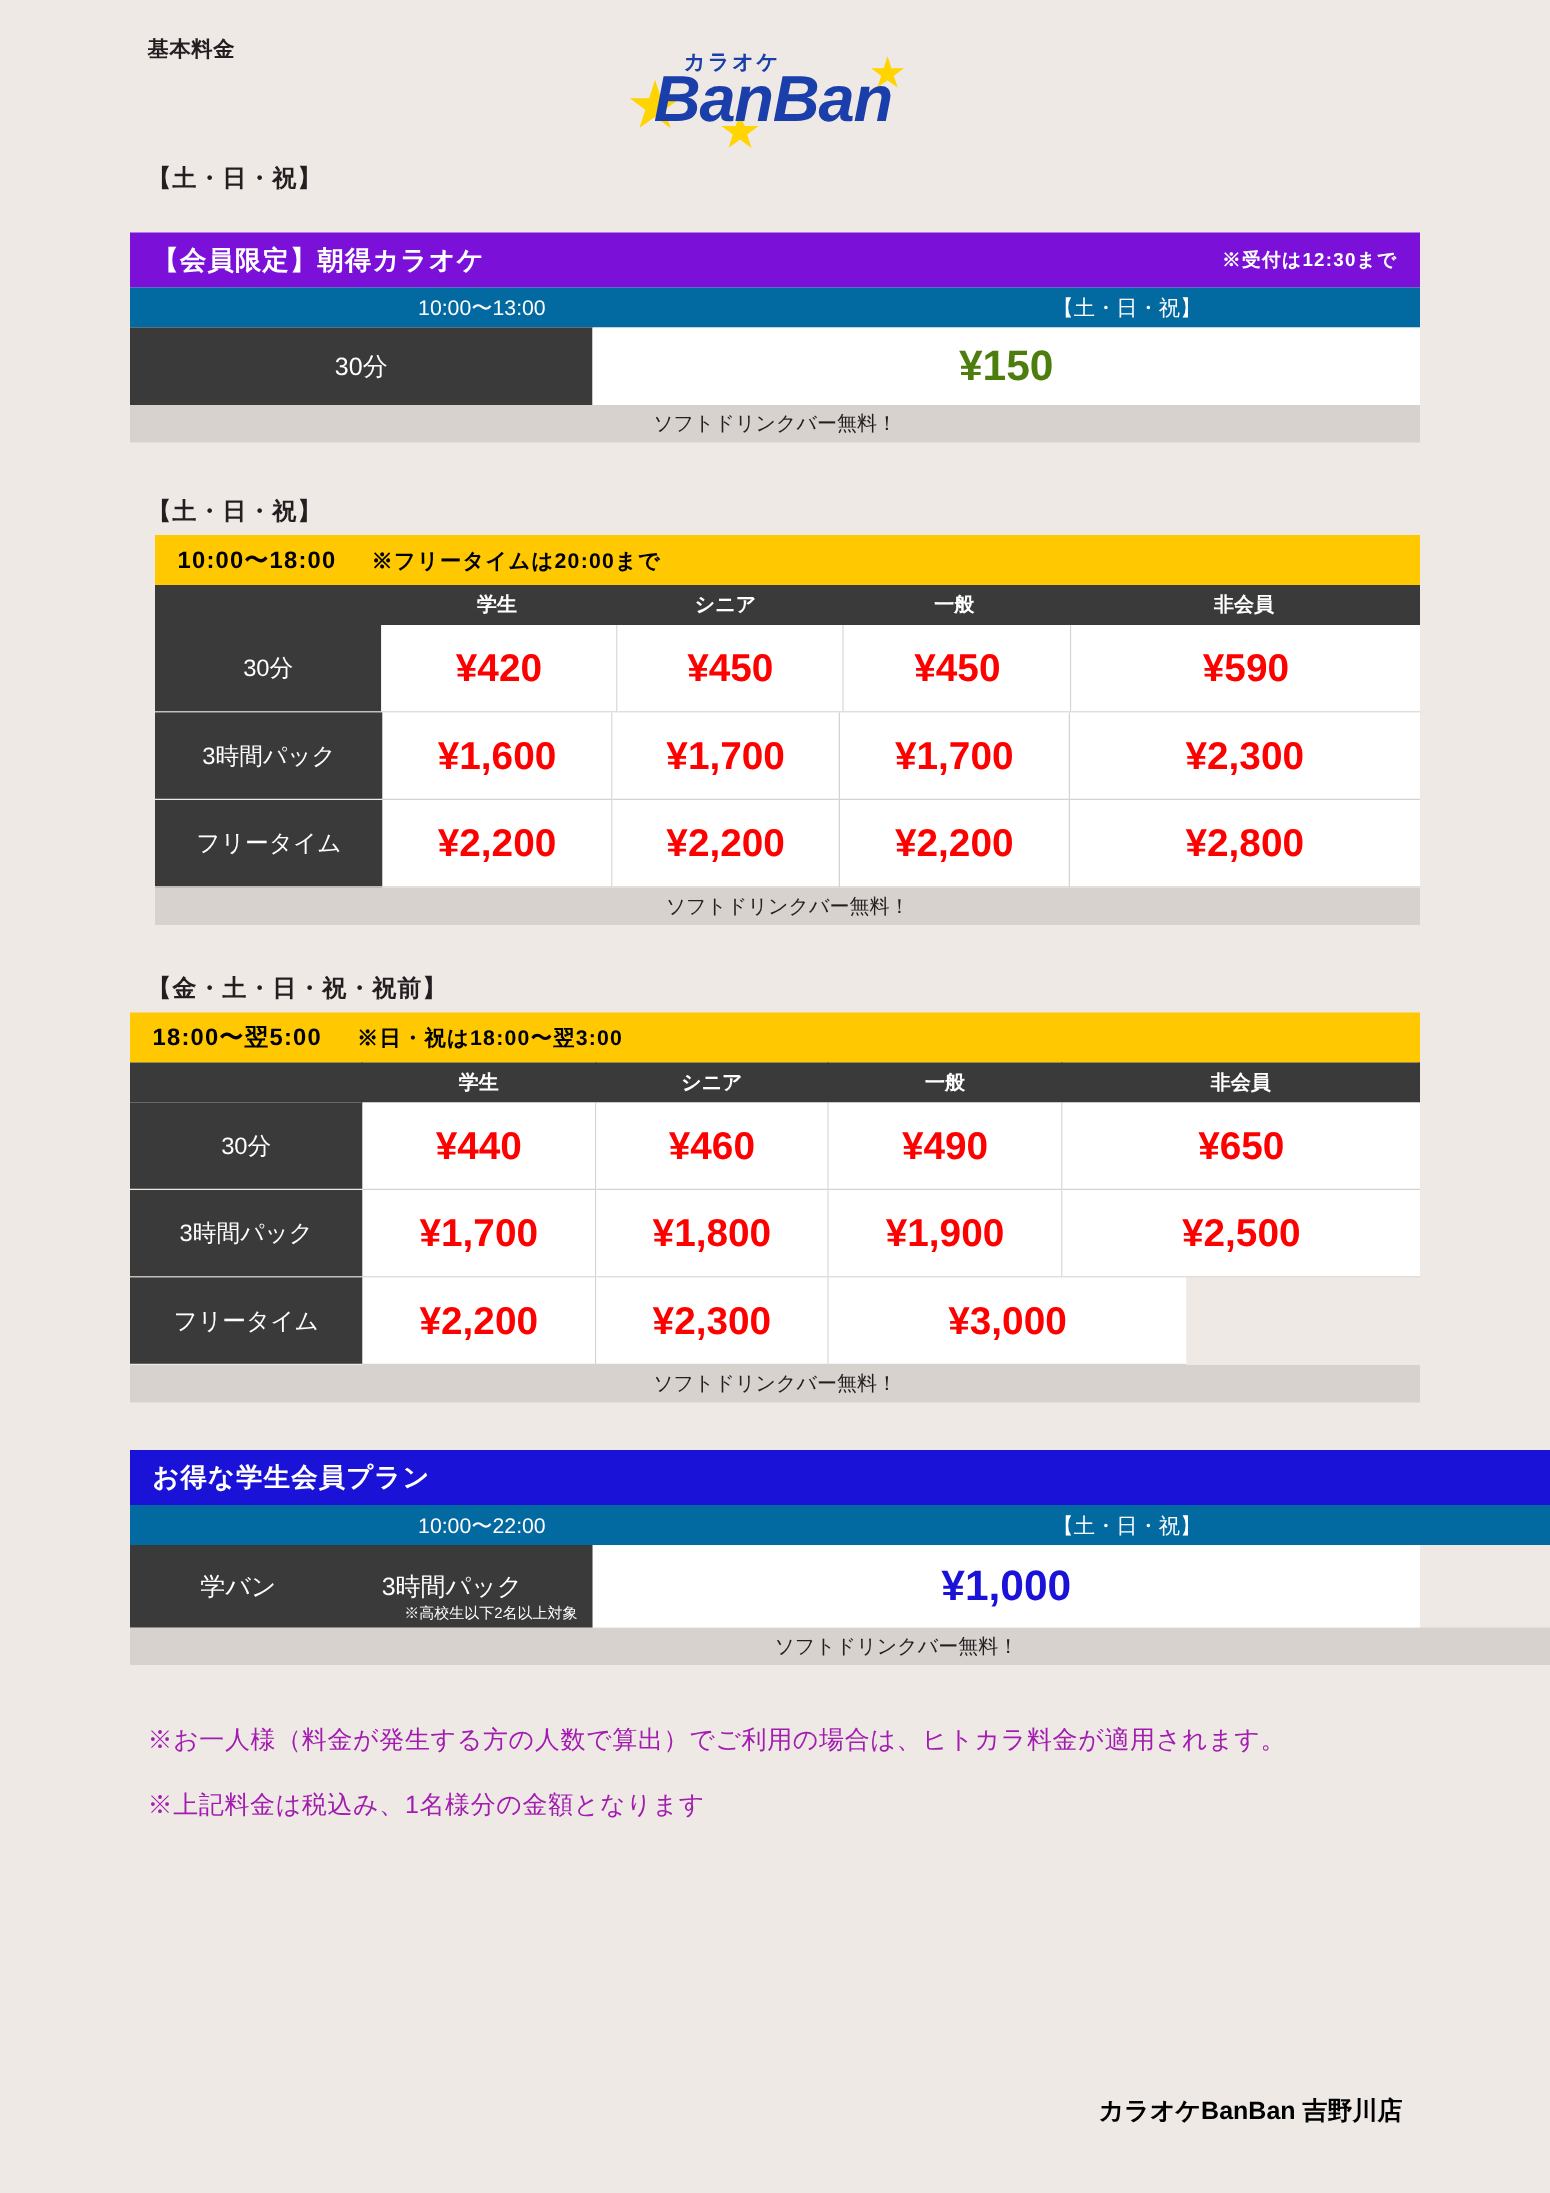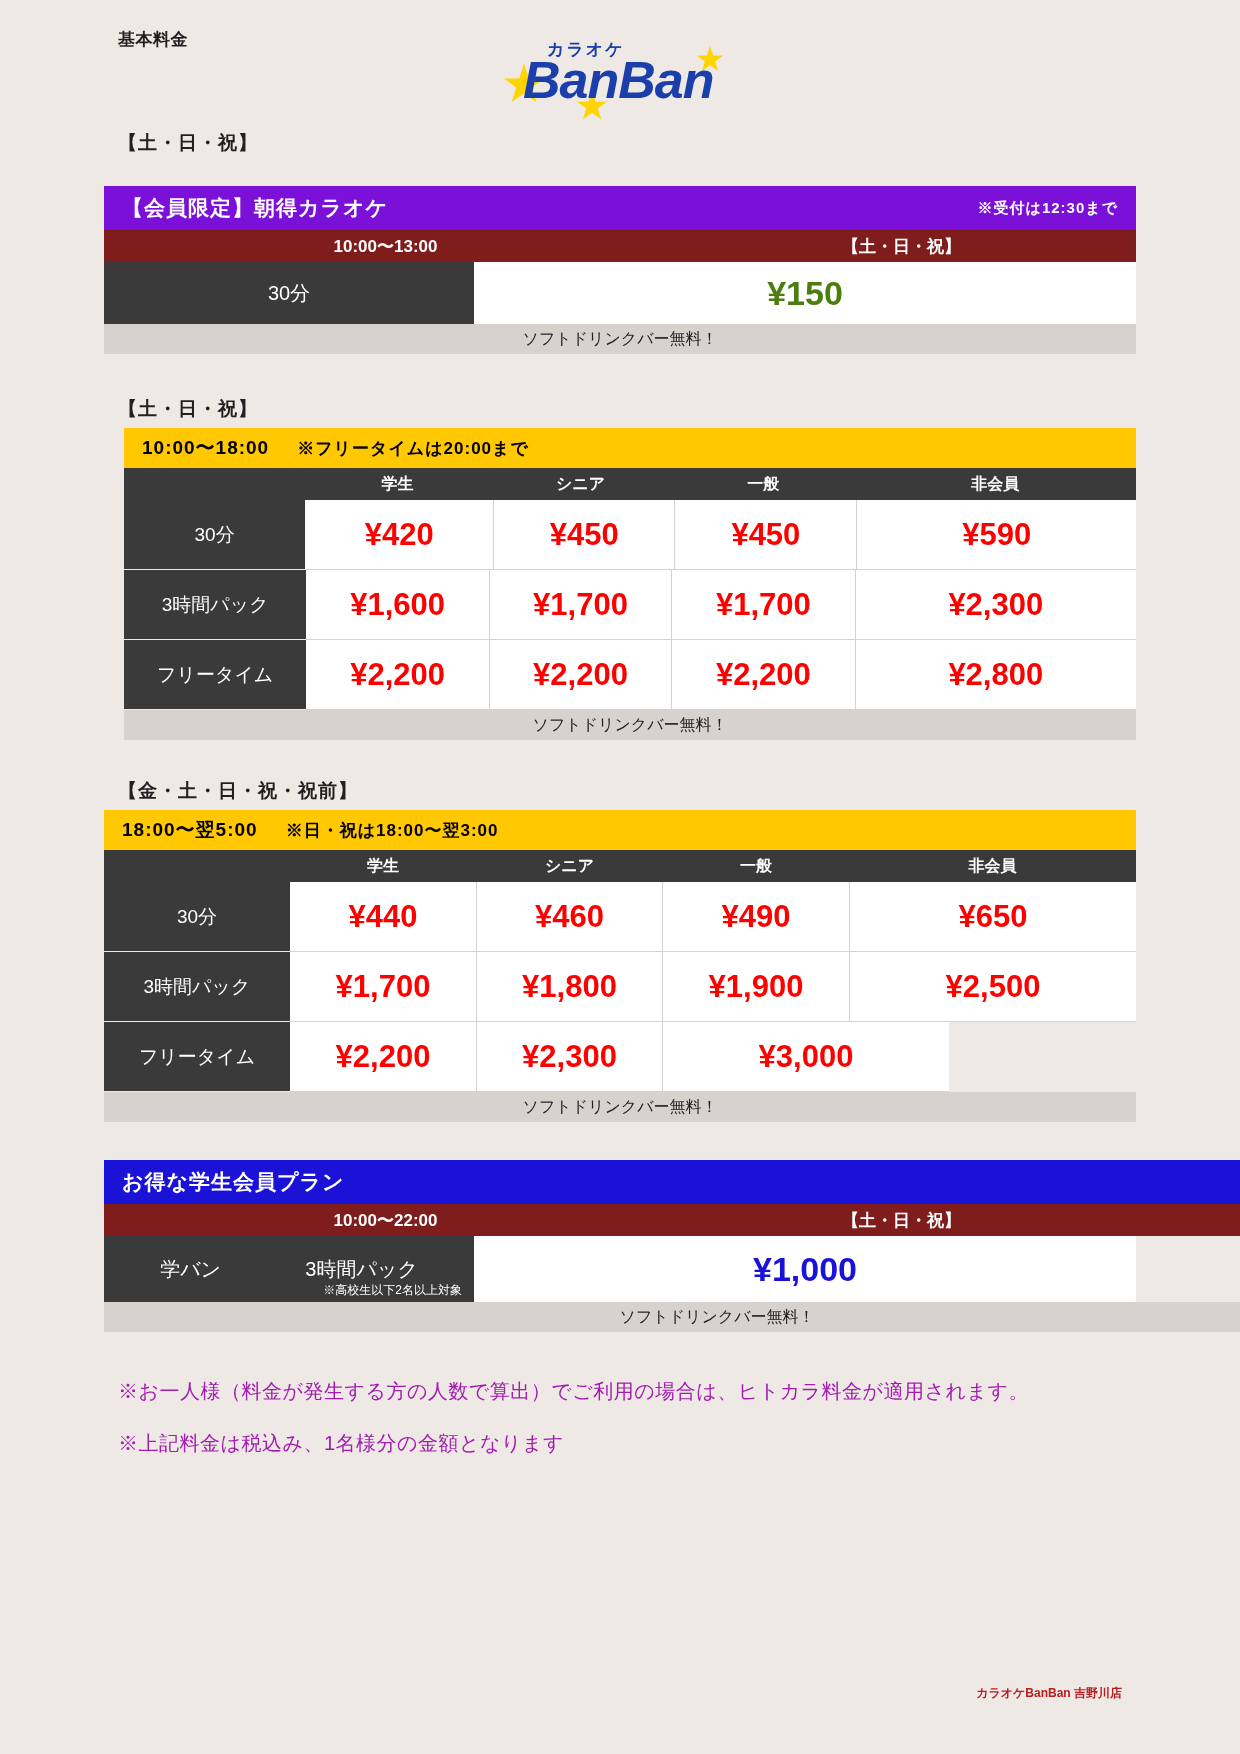--- a/index.html
+++ b/index.html
@@ -94,24 +94,24 @@
   }
   .bar.yellow .sub {
     font-size: 17px;
     font-weight: bold;
     margin-left: 28px;
   }
 
   .subbar {
     display: flex;
     height: 32px;
-    background: #7f1d1d;
+    background: #0369a1;
     color: #fff;
     font-size: 17px;
-    font-weight: bold;
+    font-weight: normal;
     align-items: flex-end;
   }
   .subbar .cell {
     display: flex;
     align-items: center;
     justify-content: center;
     height: 100%;
   }
 
   .hdrrow {
@@ -174,23 +174,23 @@
   
   .note-line {
     position: absolute;
     font-size: 20px;
     color: #a21caf;
     letter-spacing: 0.5px;
   }
   .store {
     position: absolute;
     right: 118px; bottom: 52px;
-    font-size: 12px;
-    font-weight: bold;
-    color: #b91c1c;
+    font-size: 20px;
+    font-weight: bold;
+    color: #000000;
   }
 </style>
 </head>
 <body>
 
 <div class="page">
 
   <div class="top-label">基本料金</div>
 
   <div class="logo-wrap">

